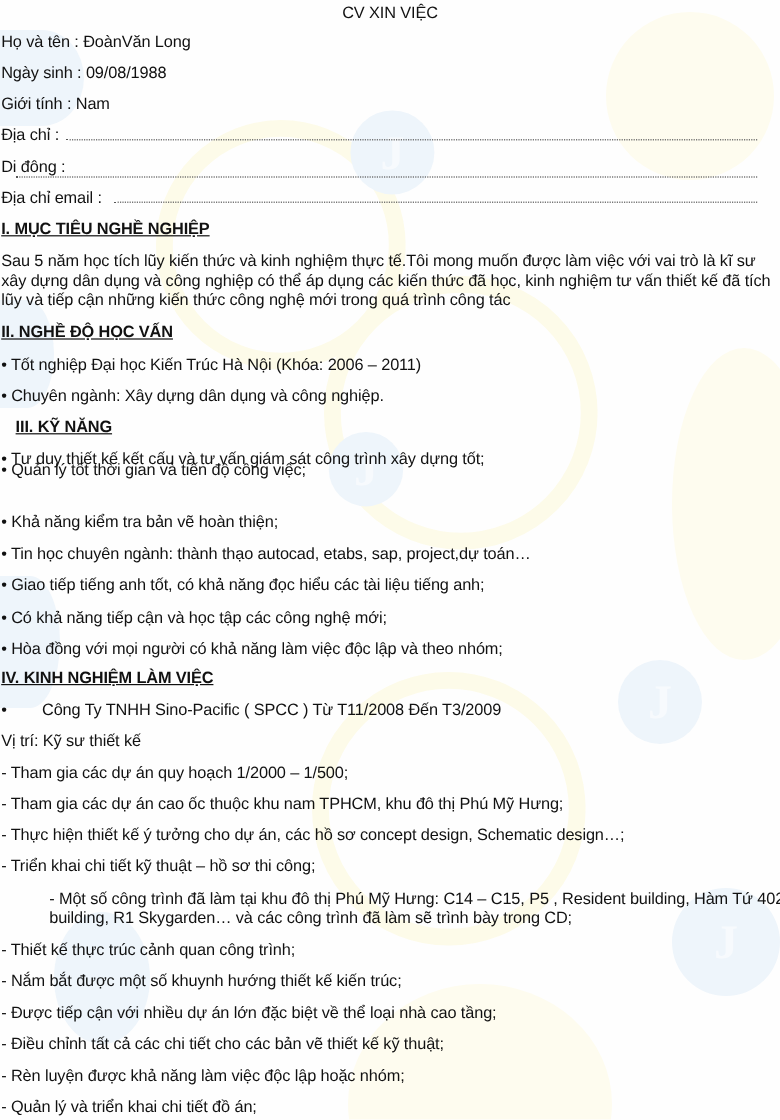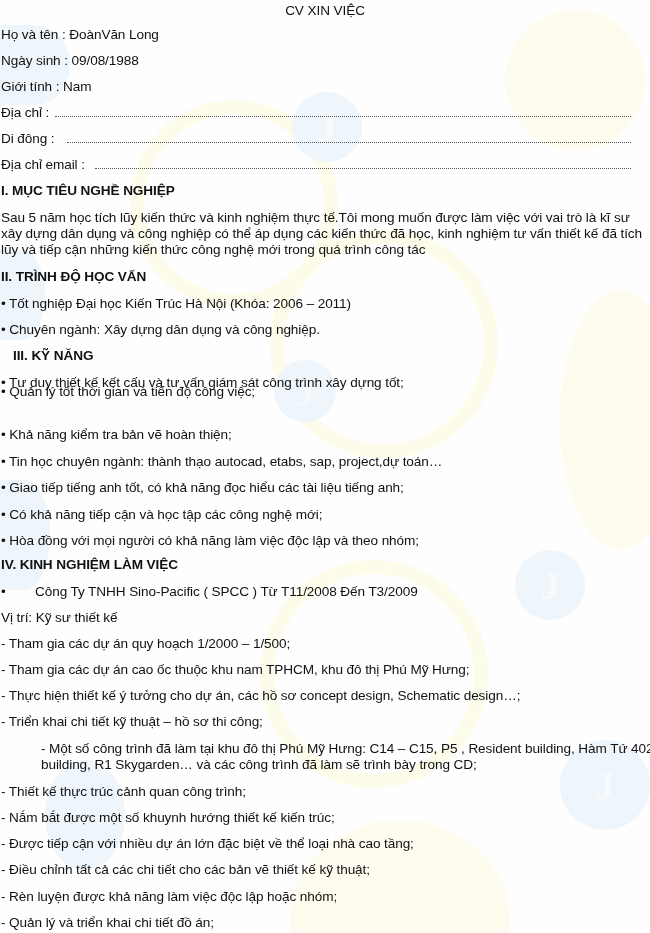--- a/index.html
+++ b/index.html
@@ -10,21 +10,21 @@
       color: #111;
     }
     .wm { position: absolute; border-radius: 50%; z-index: 0; }
     .wm.blue { background: #eef5fb; }
     .wm.yellow { border: 14px solid #fdfbe9; background: transparent; }
     .wm.yfill { background: #fefcef; }
     .wm .j { position:absolute; left:50%; top:50%; transform:translate(-50%,-50%); color:#f7fafd; font: bold 40px "Liberation Serif", serif; }
     .page { position: relative; z-index: 1; padding: 0 0 0 1px; font-size: 13.6px; letter-spacing: -0.1px; }
     .line { position: absolute; left: 1px; white-space: nowrap; line-height: 16px; }
     .title { left: 0; width: 650px; text-align: center; font-size: 13.6px; }
-    .heading { font-weight: bold; font-size: 13.6px; }
+    .heading { font-weight: bold; font-size: 13.6px; text-decoration: underline; }
     .field { display: flex; width: 630px; }
     .field .dots { flex: 1; border-bottom: 1px dotted #555; margin: 0 0 4px 6px; height: 11px; }
     .para { position: absolute; left: 1px; width: 645px; line-height: 16px; white-space: normal; }
     .bullet-tab { display:inline-block; width: 34px; }
   </style>
 </head>
 <body>
 
 <div class="wm blue" style="left:0;top:25px;width:70px;height:80px;border-radius:0 50% 50% 0;"></div>
 <div class="wm yellow" style="left:130px;top:100px;width:180px;height:180px;"></div>
@@ -52,33 +52,33 @@
 <div class="page">
   <div class="line title" style="top:3px;">CV XIN VIỆC</div>
 
   <div class="line" style="top:27px;"><span>Họ và tên : </span><span>ĐoànVăn Long</span></div>
   <div class="line" style="top:53px;"><span>Ngày sinh : </span><span>09/08/1988</span></div>
   <div class="line" style="top:79px;"><span>Giới tính : </span><span>Nam</span></div>
   <div class="line field" style="top:105px;align-items:center;">
       <span>Địa chỉ :</span>
       <span class="dots"></span>
     </div>
-  <div class="line field" style="top:131px;">
+  <div class="line field" style="top:131px;flex-direction:column;">
       <span>Di đông :</span>
       <span class="dots" style="margin-left:12px;"></span>
     </div>
   <div class="line field" style="top:157px;">
       <span>Địa chỉ email :</span>
       <span class="dots" style="margin-left:10px;"></span>
     </div>
 
   <div class="line heading" style="top:183px;">I. MỤC TIÊU NGHỀ NGHIỆP</div>
   <div class="para" style="top:210px;">Sau 5 năm học tích lũy kiến thức và kinh nghiệm thực tế.Tôi mong muốn được làm việc với vai trò là kĩ sư xây dựng dân dụng và công nghiệp có thể áp dụng các kiến thức đã học, kinh nghiệm tư vấn thiết kế đã tích lũy và tiếp cận những kiến thức công nghệ mới trong quá trình công tác</div>
 
-  <div class="line heading" style="top:269px;">II. TRÌNH ĐỘ HỌC VẤN</div>
+  <div class="line heading" style="top:269px;">II. NGHỀ ĐỘ HỌC VẤN</div>
   <div class="line" style="top:296px;">• Tốt nghiệp Đại học Kiến Trúc Hà Nội (Khóa: 2006 – 2011)</div>
   <div class="line" style="top:322px;">• Chuyên ngành: Xây dựng dân dụng và công nghiệp.</div>
 
   <div class="line heading" style="top:348px;margin-left:12px;">III. KỸ NĂNG</div>
   <div class="line" style="top:375px;">• Tư duy thiết kế kết cấu và tư vấn giám sát công trình xây dựng tốt;</div>
   <div class="line" style="top:384px;">• Quản lý tốt thời gian và tiến độ công việc;</div>
   <div class="line" style="top:427px;">• Khả năng kiểm tra bản vẽ hoàn thiện;</div>
   <div class="line" style="top:454px;text-align:right;">• Tin học chuyên ngành: thành thạo autocad, etabs, sap, project,dự toán…</div>
   <div class="line" style="top:480px;">• Giao tiếp tiếng anh tốt, có khả năng đọc hiểu các tài liệu tiếng anh;</div>
   <div class="line" style="top:507px;">• Có khả năng tiếp cận và học tập các công nghệ mới;</div>

